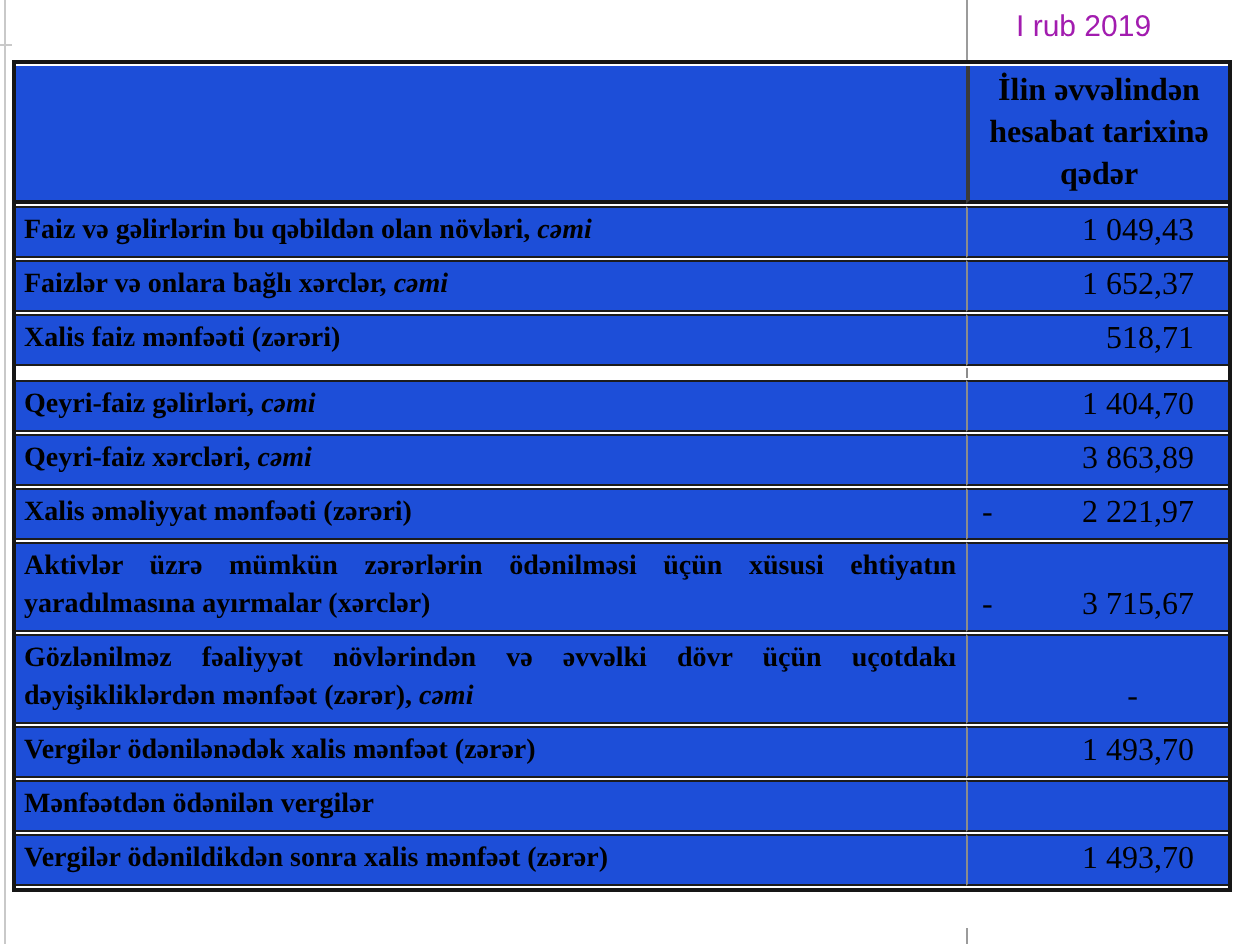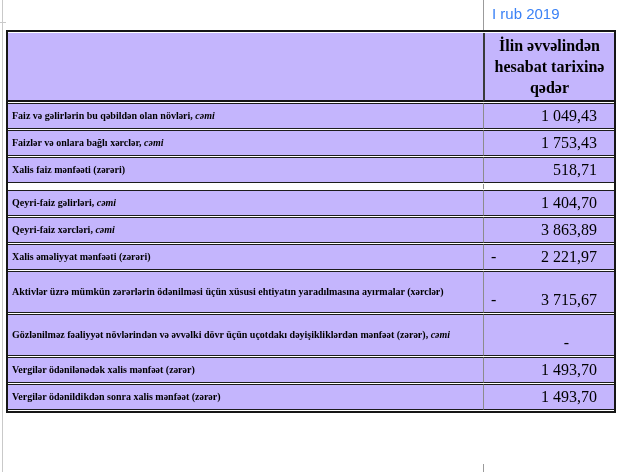--- a/index.html
+++ b/index.html
@@ -27,51 +27,51 @@
     width: 1px; height: 30px;
     background: #9b9b9b;
   }
   .gridline-v-col-bottom {
     position: absolute; left: 483px; top: 464px;
     width: 1px; height: 8px;
     background: #9b9b9b;
   }
   
   .period-label {
-    position: absolute; left: 492px; top: 5px;
+    position: absolute; left: 508px; top: 5px;
     font-family: "Liberation Sans", sans-serif;
-    font-size: 15px; color: #3b82f6;
+    font-size: 15px; color: #a21caf;
     white-space: nowrap;
   }
   
   .table-wrap {
     position: absolute; left: 6px; top: 30px;
     width: 610px;
     border: 2px solid #161616;
     box-sizing: border-box;
     background: #ffffff;
   }
   table.fin {
     width: 100%;
     border-collapse: separate;
     border-spacing: 0 1px;
     background: #ffffff;
   }
   td {
     box-sizing: border-box;
-    background: #c4b5fd;
+    background: #1d4ed8;
     border-top: 1px solid #1c1c1c;
     border-bottom: 1px solid #1c1c1c;
     padding: 0;
     vertical-align: middle;
   }
   td.lbl {
     width: 475px;
     font-weight: bold;
-    font-size: 10px;
+    font-size: 14px;
     line-height: 19px;
     padding: 2px 5px 3px 4px;
   }
   td.val {
     font-size: 16px;
     text-align: right;
     padding: 2px 17px 3px 2px;
     vertical-align: bottom;
     border-left: 1px solid #8c8c8c;
     position: relative;
@@ -123,21 +123,21 @@
     <td class="val">İlin əvvəlindən hesabat tarixinə qədər</td>
   </tr>
 
   <tr class="single">
     <td class="lbl"><span>Faiz və gəlirlərin bu qəbildən olan növləri,</span><span class="it"> cəmi</span></td>
     <td class="val"><span class="num">1 049,43</span></td>
   </tr>
 
   <tr class="single">
     <td class="lbl"><span>Faizlər və onlara bağlı xərclər,</span><span class="it"> cəmi</span></td>
-    <td class="val"><span class="num">1 753,43</span></td>
+    <td class="val"><span class="num">1 652,37</span></td>
   </tr>
 
   <tr class="single">
     <td class="lbl"><span>Xalis faiz mənfəəti (zərəri)</span></td>
     <td class="val"><span class="num">518,71</span></td>
   </tr>
 
   <tr class="spacer">
     <td class="lbl"></td>
     <td class="val"></td>
@@ -167,20 +167,24 @@
   <tr class="tall">
     <td class="lbl"><span>Gözlənilməz fəaliyyət növlərindən və əvvəlki dövr üçün uçotdakı dəyişikliklərdən mənfəət (zərər),</span><span class="it"> cəmi</span></td>
     <td class="val dash"><span class="num">-</span></td>
   </tr>
 
   <tr class="single">
     <td class="lbl"><span>Vergilər ödənilənədək xalis mənfəət (zərər)</span></td>
     <td class="val"><span class="num">1 493,70</span></td>
   </tr>
 
+  <tr class="single">
+    <td class="lbl"><span>Mənfəətdən ödənilən vergilər</span></td>
+    <td class="val"><span class="num"></span></td>
+  </tr>
 
   <tr class="single">
     <td class="lbl"><span>Vergilər ödənildikdən sonra xalis mənfəət (zərər)</span></td>
     <td class="val"><span class="num">1 493,70</span></td>
   </tr>
 </tbody>
     </table>
 </div>
 
 </body></html>

